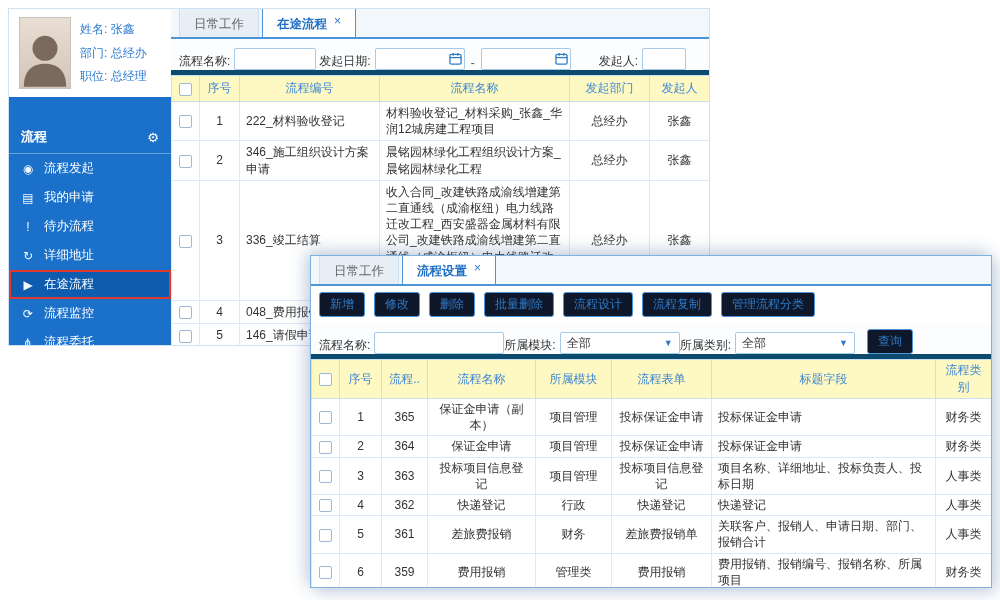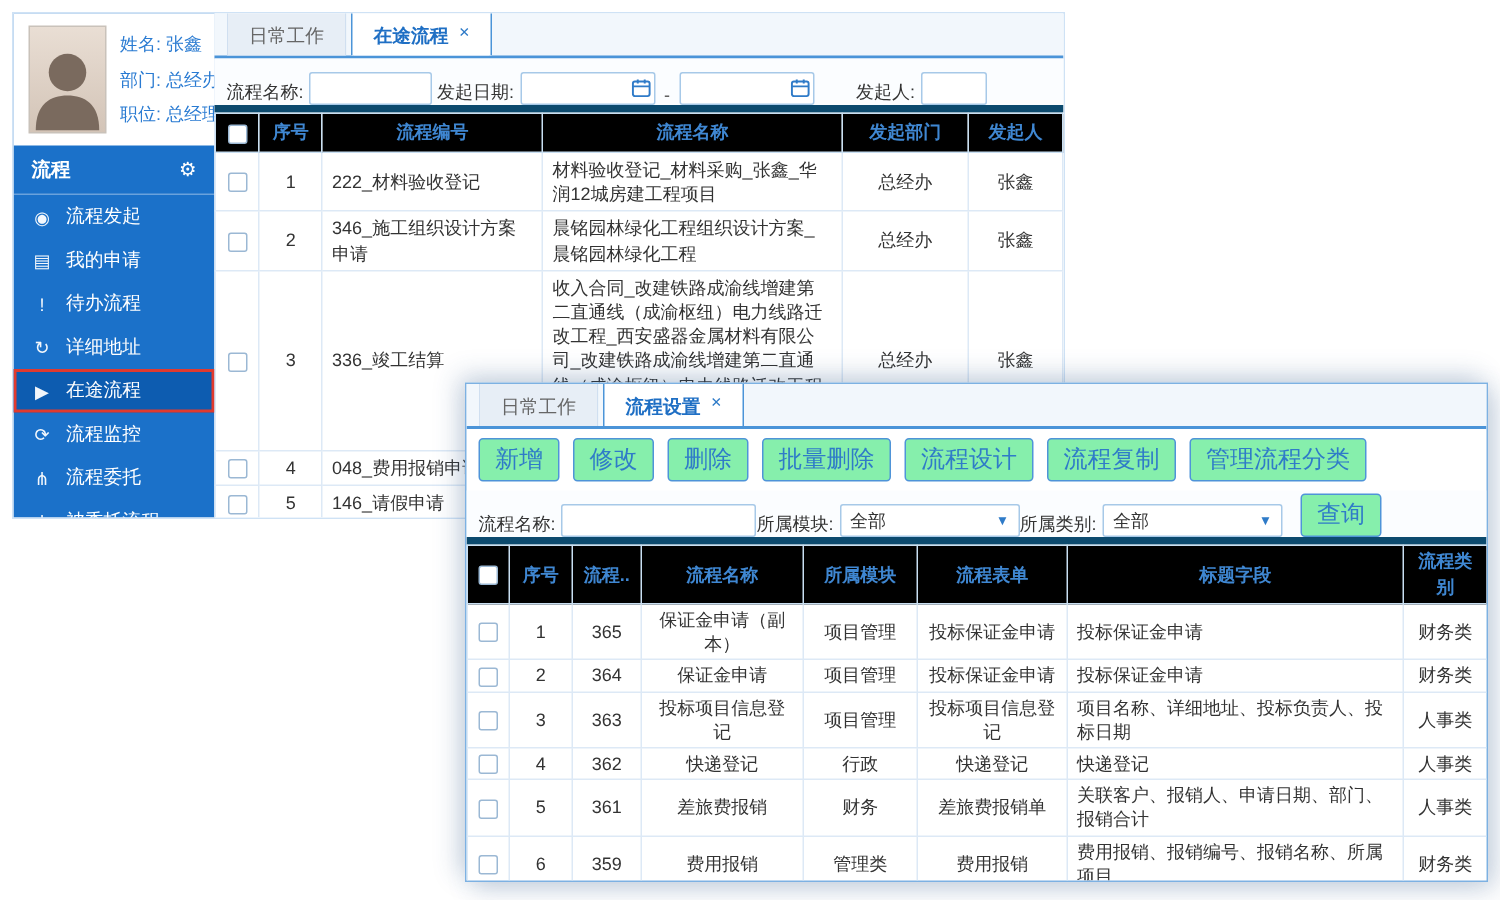--- a/index.html
+++ b/index.html
@@ -12,32 +12,33 @@
     position: relative;
     overflow: hidden;
   }
   .stage { position:absolute; inset:0; }
 
   
   .back-window {
     position:absolute; left:8px; top:8px; width:702px; height:338px;
     display:flex; background:#fff; border:1px solid #cfe2f5; overflow:hidden;
   }
-  .sidebar-col { width:134px; background:#1b71c9; display:flex; flex-direction:column; flex-shrink:0; }
+  .sidebar-col { width:162px; background:#1b71c9; display:flex; flex-direction:column; flex-shrink:0; }
   .profile { background:#fff; padding:8px 6px 8px 10px; display:flex; gap:9px; height:88px; flex-shrink:0; }
   .photo {
     width:52px; height:72px; border:1px solid #c9c2ba; flex-shrink:0;
     background:linear-gradient(180deg,#e9ded4 0%,#d3c4b7 100%);
     display:flex; align-items:flex-end; justify-content:center; overflow:hidden;
   }
   .profile-lines { display:flex; flex-direction:column; justify-content:space-between; padding:4px 0; color:#2a7bd2; font-size:12px; white-space:nowrap; }
   .menu-header {
     color:#fff; font-weight:bold; font-size:13px; padding:7px 12px;
     display:flex; justify-content:space-between; align-items:center;
     border-bottom:1px solid rgba(255,255,255,.35);
+    margin-top:24px;
   }
   .gear { font-size:13px; cursor:pointer; }
   .menu-list { display:flex; flex-direction:column; }
   .menu-item {
     color:#fff; padding:6px 12px; display:flex; align-items:center; gap:9px;
     font-size:12.5px; cursor:pointer; white-space:nowrap;
   }
   .menu-item .mi-icon { width:14px; text-align:center; font-size:12px; opacity:.95; }
   .menu-item.active { background:#0d5cb0; }
   .menu-item.highlight { outline:2px solid #e03a2f; outline-offset:-2px; }
@@ -73,28 +74,28 @@
   .dash { margin:0 6px; color:#555; }
 
   .select {
     display:inline-flex; justify-content:space-between; align-items:center;
     border:1px solid #a7c9e8; border-radius:2px; background:#fff;
     width:120px; height:22px; padding:0 6px; cursor:pointer;
   }
   .select .caret { color:#2f7bc8; font-size:9px; }
 
   .btn {
-    background:#86efac; border:1px solid #4f94d8; color:#2f7bc8;
-    font-size:16px; font-family:inherit; padding:3px 10px; border-radius:3px; cursor:pointer; white-space:nowrap;
+    background:#0f172a; border:1px solid #4f94d8; color:#2f7bc8;
+    font-size:12px; font-family:inherit; padding:3px 10px; border-radius:3px; cursor:pointer; white-space:nowrap;
   }
 
   
   table { width:100%; border-collapse:collapse; table-layout:fixed; font-size:12px; }
   th {
-    background:#000000; color:#3f87d2; font-weight:bold;
+    background:#fef9c3; color:#3f87d2; font-weight:normal;
     border:1px solid #c9dff2; height:26px; padding:2px 4px; text-align:center;
   }
   td { border:1px solid #dde9f6; padding:3px 6px; color:#333; vertical-align:middle; word-break:break-all; line-height:1.35; }
   .ta-c { text-align:center; }
   .ta-l { text-align:left; }
   .checkbox {
     display:inline-block; width:13px; height:13px; background:#fff;
     border:1px solid #9bb8d4; border-radius:2px; vertical-align:middle; cursor:pointer;
   }
   .tbl-wrap { flex:1; overflow:hidden; }

